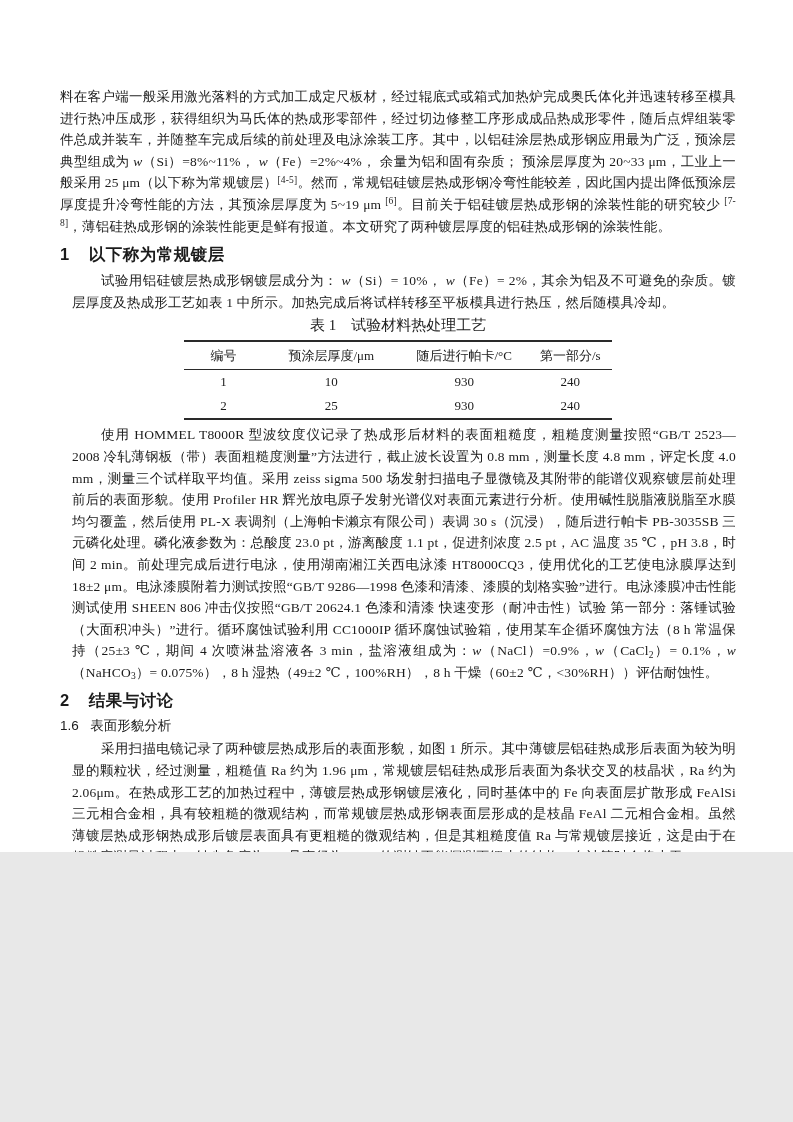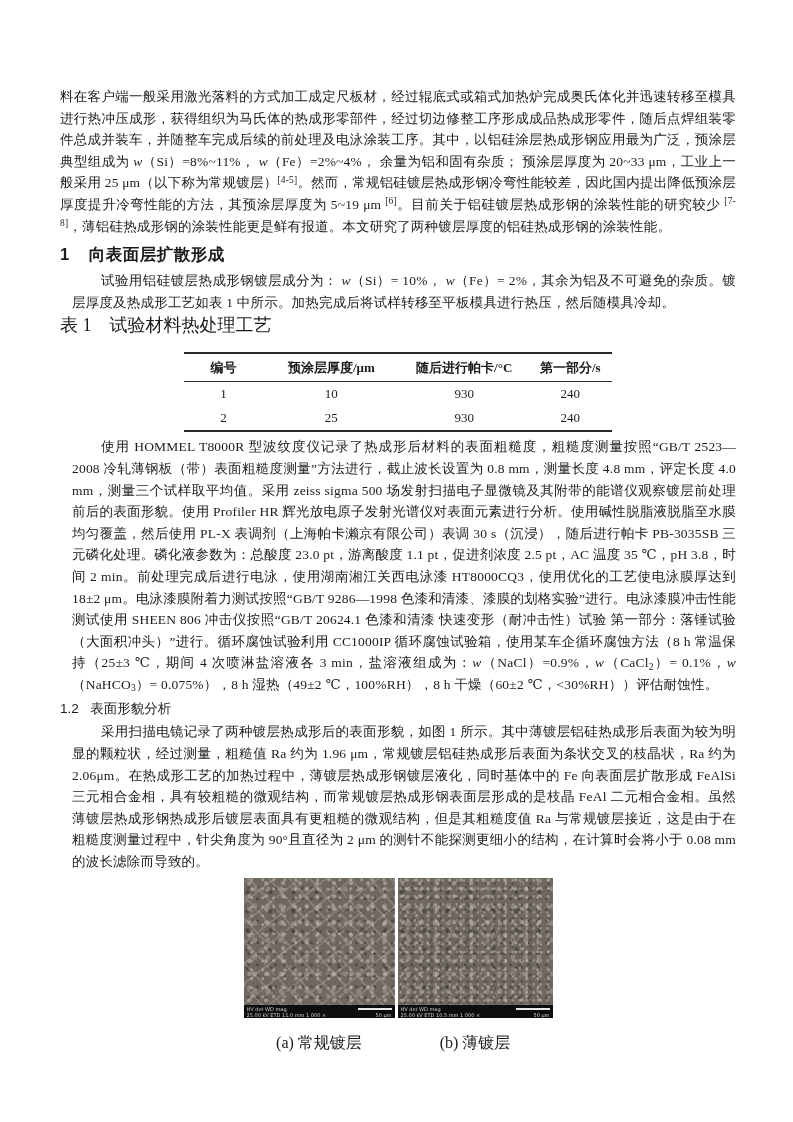--- a/index.html
+++ b/index.html
@@ -1,18 +1,18 @@
 <!DOCTYPE html>
 <html><head>
 <meta charset="utf-8">
 <style>
   html, body { margin: 0; padding: 0; background: #e8e8e8; }
   .page {
     position: relative;
-    width: 793px; height: 1122px;
+    width: 793px; height: 852px;
     margin: 0 auto;
     background: #ffffff;
     color: #1b1b1b;
     font-family: "Liberation Serif", "DejaVu Serif", serif;
     overflow: hidden;
   }
   .content {
     position: absolute;
     left: 60px; top: 86px;
     width: 676px;
@@ -41,34 +41,35 @@
     margin: 4px 0 3px 0;
     font-family: "Liberation Sans", "DejaVu Sans", sans-serif;
     font-weight: normal;
     font-size: 13.5px;
     line-height: 19px;
   }
   h3.subsec-heading .sec-num { margin-right: 0.85em; }
   
   .table-block { margin: 3px 0 4px 0; }
   .table-caption {
-    font-size: 18px;
+    text-align: center;
+    font-size: 15px;
     line-height: 18px;
-    margin-bottom: 18px;
+    margin-bottom: 6px;
   }
   table.data-table {
     width: 428px;
     margin: 0 auto;
     border-collapse: collapse;
     border-top: 2px solid #2a2a2a;
     border-bottom: 2px solid #2a2a2a;
     font-size: 13px;
   }
   table.data-table th {
-    font-weight: bold;
+    font-weight: normal;
     padding: 5px 2px 4px 2px;
     border-bottom: 1.4px solid #2a2a2a;
     text-align: center;
   }
   table.data-table td {
     padding: 4px 2px;
     text-align: center;
   }
   
   .figure-block { margin-top: 5px; }
@@ -147,21 +148,21 @@
 </style>
 </head>
 <body>
 
 <div class="page">
   <div class="content">
 
     <p class="body-para"><span>料在客户端一般采用激光落料的方式加工成定尺板材，经过辊底式或箱式加热炉完成奥氏体化并迅速转移至模具进行热冲压成形，获得组织为马氏体的热成形零部件，经过切边修整工序形成成品热成形零件，随后点焊组装零件总成并装车，并随整车完成后续的前处理及电泳涂装工序。其中，以铝硅涂层热成形钢应用最为广泛，预涂层典型组成为 </span><span class="run-i">w</span><span>（Si）=8%~11%， </span><span class="run-i">w</span><span>（Fe）=2%~4%， 余量为铝和固有杂质； 预涂层厚度为 20~33 μm，工业上一般采用 25 μm（以下称为常规镀层）</span><span class="run-sup">[4-5]</span><span>。然而，常规铝硅镀层热成形钢冷弯性能较差，因此国内提出降低预涂层厚度提升冷弯性能的方法，其预涂层厚度为 5~19 μm </span><span class="run-sup">[6]</span><span>。目前关于铝硅镀层热成形钢的涂装性能的研究较少 </span><span class="run-sup">[7-8]</span><span>，薄铝硅热成形钢的涂装性能更是鲜有报道。本文研究了两种镀层厚度的铝硅热成形钢的涂装性能。</span></p>
 
     <h2 class="sec-heading">
-      <span class="sec-num">1</span><span>向表面层扩散形成</span>
+      <span class="sec-num">1</span><span>以下称为常规镀层</span>
     </h2>
 
     <p class="body-para indent"><span>试验用铝硅镀层热成形钢镀层成分为： </span><span class="run-i">w</span><span>（Si）= 10%， </span><span class="run-i">w</span><span>（Fe）= 2%，其余为铝及不可避免的杂质。镀层厚度及热成形工艺如表 1 中所示。加热完成后将试样转移至平板模具进行热压，然后随模具冷却。</span></p>
 
     <div class="table-block">
       <div class="table-caption">表 1　试验材料热处理工艺</div>
       <table class="data-table">
         <thead>
           <tr>
             <th style="width:78px">编号</th>
@@ -182,23 +183,26 @@
             <td>25</td>
             <td>930</td>
             <td>240</td>
           </tr>
         </tbody>
       </table>
     </div>
 
     <p class="body-para indent"><span>使用 HOMMEL T8000R 型波纹度仪记录了热成形后材料的表面粗糙度，粗糙度测量按照“GB/T 2523—2008 冷轧薄钢板（带）表面粗糙度测量”方法进行，截止波长设置为 0.8 mm，测量长度 4.8 mm，评定长度 4.0 mm，测量三个试样取平均值。采用 zeiss sigma 500 场发射扫描电子显微镜及其附带的能谱仪观察镀层前处理前后的表面形貌。使用 Profiler HR 辉光放电原子发射光谱仪对表面元素进行分析。使用碱性脱脂液脱脂至水膜均匀覆盖，然后使用 PL-X 表调剂（上海帕卡濑京有限公司）表调 30 s（沉浸），随后进行帕卡 PB-3035SB 三元磷化处理。磷化液参数为：总酸度 23.0 pt，游离酸度 1.1 pt，促进剂浓度 2.5 pt，AC 温度 35 ℃，pH 3.8，时间 2 min。前处理完成后进行电泳，使用湖南湘江关西电泳漆 HT8000CQ3，使用优化的工艺使电泳膜厚达到 18±2 μm。电泳漆膜附着力测试按照“GB/T 9286—1998 色漆和清漆、漆膜的划格实验”进行。电泳漆膜冲击性能测试使用 SHEEN 806 冲击仪按照“GB/T 20624.1 色漆和清漆 快速变形（耐冲击性）试验 第一部分：落锤试验（大面积冲头）”进行。循环腐蚀试验利用 CC1000IP 循环腐蚀试验箱，使用某车企循环腐蚀方法（8 h 常温保持（25±3 ℃，期间 4 次喷淋盐溶液各 3 min，盐溶液组成为：</span><span class="run-i">w</span><span>（NaCl）=0.9%，</span><span class="run-i">w</span><span>（CaCl</span><span class="run-sub">2</span><span>）= 0.1%，</span><span class="run-i">w</span><span>（NaHCO</span><span class="run-sub">3</span><span>）= 0.075%），8 h 湿热（49±2 ℃，100%RH），8 h 干燥（60±2 ℃，&lt;30%RH））评估耐蚀性。</span></p>
 
+    <h2 class="sec-heading">
+      <span class="sec-num">2</span><span>结果与讨论</span>
+    </h2>
 
     <h3 class="subsec-heading">
-      <span class="sec-num">1.2</span><span>表面形貌分析</span>
+      <span class="sec-num">1.6</span><span>表面形貌分析</span>
     </h3>
 
     <p class="body-para indent"><span>采用扫描电镜记录了两种镀层热成形后的表面形貌，如图 1 所示。其中薄镀层铝硅热成形后表面为较为明显的颗粒状，经过测量，粗糙值 Ra 约为 1.96 μm，常规镀层铝硅热成形后表面为条状交叉的枝晶状，Ra 约为 2.06μm。在热成形工艺的加热过程中，薄镀层热成形钢镀层液化，同时基体中的 Fe 向表面层扩散形成 FeAlSi 三元相合金相，具有较粗糙的微观结构，而常规镀层热成形钢表面层形成的是枝晶 FeAl 二元相合金相。虽然薄镀层热成形钢热成形后镀层表面具有更粗糙的微观结构，但是其粗糙度值 Ra 与常规镀层接近，这是由于在粗糙度测量过程中，针尖角度为 90°且直径为 2 μm 的测针不能探测更细小的结构，在计算时会将小于 0.08 mm 的波长滤除而导致的。</span></p>
 
     <div class="figure-block">
       <div class="fig-images">
 
         <div class="micrograph left-img">
           <div class="texture"></div>
           <div class="sem-bar">

